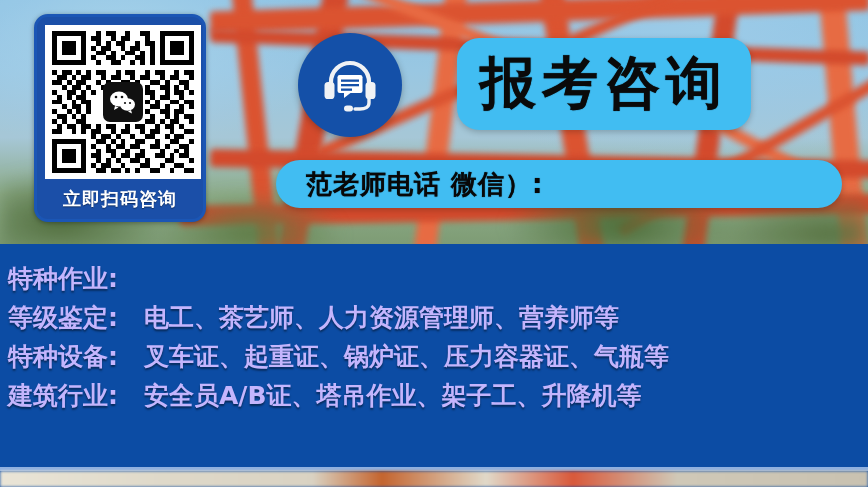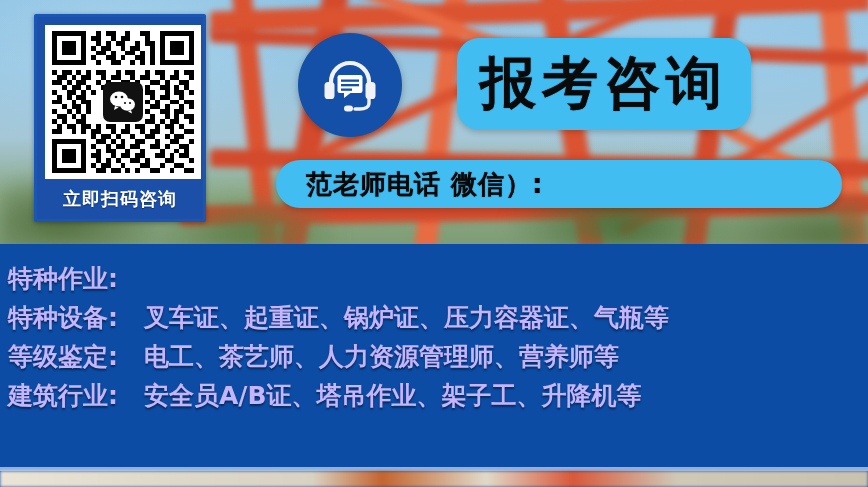--- a/index.html
+++ b/index.html
@@ -33,21 +33,21 @@
   }
   
   .beam{position:absolute;background:#e2502c;filter:blur(3.2px);border-radius:4px;}
   .beam.b2{background:#d94728;}
   .beam.b3{background:#ef6a40;}
   .photo-veil{position:absolute;inset:0;background:rgba(120,130,120,.06);}
 
   
   .qr-card{
     position:absolute;left:34px;top:14px;width:172px;height:208px;
-    background:#1b4fa8;border:3px solid #1b56b5;border-radius:2px;
+    background:#1b4fa8;border:3px solid #1b56b5;border-radius:14px;
     box-sizing:border-box;padding:8px 8px 0 8px;
     box-shadow:0 1px 5px rgba(0,0,0,.35);
   }
   .qr-white{width:156px;height:154px;background:#fff;position:relative;}
   .qr-canvas{position:absolute;left:7px;top:6px;width:142px;height:142px;}
   .qr-logo{
     position:absolute;left:50%;top:50%;transform:translate(-50%,-50%);
     width:40px;height:40px;background:#111;border-radius:7px;
     display:flex;align-items:center;justify-content:center;
   }
@@ -388,26 +388,26 @@
 
   <div class="pill-phone">
     <span class="ptxt">范老师电话 微信）:</span>
   </div>
 
   <div class="info">
     <div class="info-row">
       <span class="lab">特种作业:</span>
     </div>
     <div class="info-row">
+      <span class="lab">等级鉴定:</span>
+      <span class="val">电工、茶艺师、人力资源管理师、营养师等</span>
+    </div>
+    <div class="info-row">
       <span class="lab">特种设备:</span>
       <span class="val">叉车证、起重证、锅炉证、压力容器证、气瓶等</span>
-    </div>
-    <div class="info-row">
-      <span class="lab">等级鉴定:</span>
-      <span class="val">电工、茶艺师、人力资源管理师、营养师等</span>
     </div>
     <div class="info-row">
       <span class="lab">建筑行业:</span>
       <span class="val">安全员A/B证、塔吊作业、架子工、升降机等</span>
     </div>
   </div>
 
   <div class="hairline"></div>
   <div class="footstrip"></div>
 

